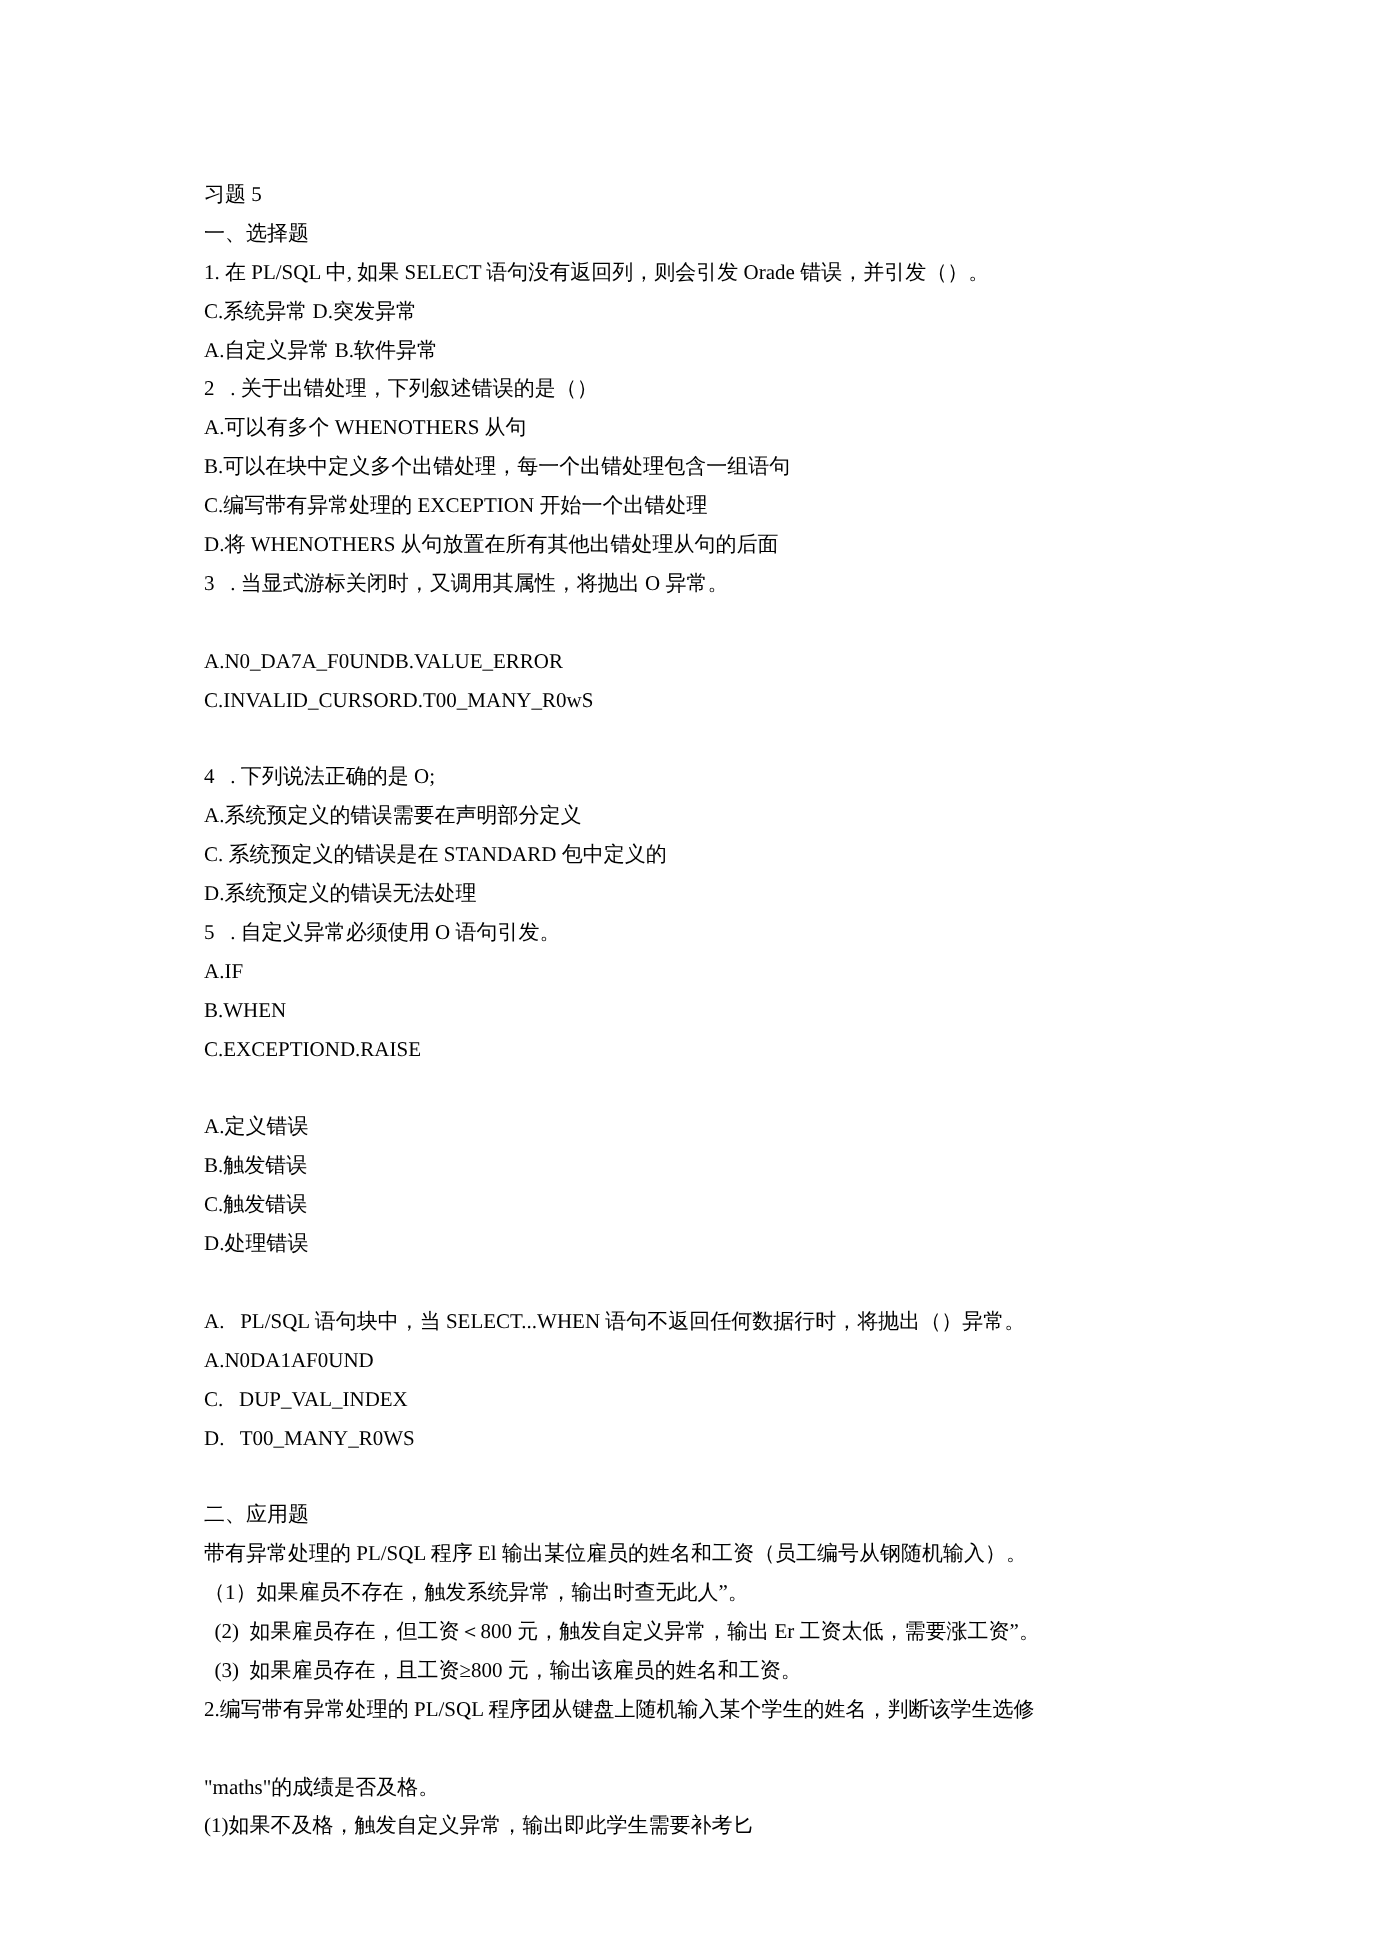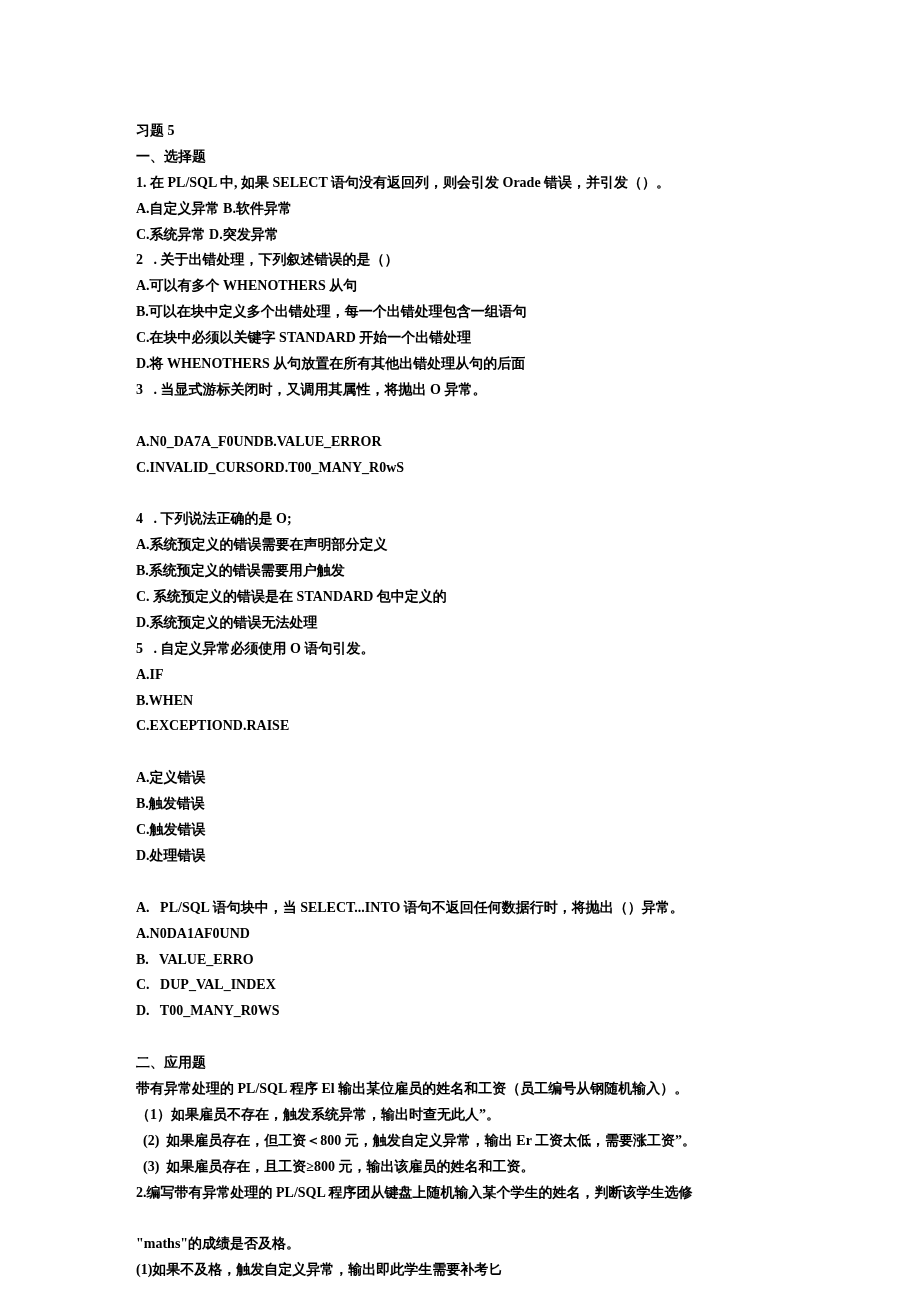--- a/index.html
+++ b/index.html
@@ -12,63 +12,60 @@
     line-height: 1.85;
   }
   .page {
     width: 920px;
     min-height: 1301px;
     box-sizing: border-box;
     padding: 118px 136px 60px 136px;
   }
   .line {
     white-space: pre-wrap;
-    font-weight: bold;
   }
   .blank {
     height: 1.85em;
   }
 </style>
 </head>
 <body>
 
 <div class="page">
   <div class="line">习题 5</div>
   <div class="line">一、选择题</div>
   <div class="line">1. 在 PL/SQL 中, 如果 SELECT 语句没有返回列，则会引发 Orade 错误，并引发（）。</div>
+  <div class="line">C.系统异常 D.突发异常</div>
   <div class="line">A.自定义异常 B.软件异常</div>
-  <div class="line">C.系统异常 D.突发异常</div>
   <div class="line">2   . 关于出错处理，下列叙述错误的是（）</div>
   <div class="line">A.可以有多个 WHENOTHERS 从句</div>
   <div class="line">B.可以在块中定义多个出错处理，每一个出错处理包含一组语句</div>
-  <div class="line">C.在块中必须以关键字 STANDARD 开始一个出错处理</div>
+  <div class="line">C.编写带有异常处理的 EXCEPTION 开始一个出错处理</div>
   <div class="line">D.将 WHENOTHERS 从句放置在所有其他出错处理从句的后面</div>
   <div class="line">3   . 当显式游标关闭时，又调用其属性，将抛出 O 异常。</div>
   <div class="blank"></div>
   <div class="line">A.N0_DA7A_F0UNDB.VALUE_ERROR</div>
   <div class="line">C.INVALID_CURSORD.T00_MANY_R0wS</div>
   <div class="blank"></div>
   <div class="line">4   . 下列说法正确的是 O;</div>
   <div class="line">A.系统预定义的错误需要在声明部分定义</div>
-  <div class="line">B.系统预定义的错误需要用户触发</div>
   <div class="line">C. 系统预定义的错误是在 STANDARD 包中定义的</div>
   <div class="line">D.系统预定义的错误无法处理</div>
   <div class="line">5   . 自定义异常必须使用 O 语句引发。</div>
   <div class="line">A.IF</div>
   <div class="line">B.WHEN</div>
   <div class="line">C.EXCEPTIOND.RAISE</div>
   <div class="blank"></div>
   <div class="line">A.定义错误</div>
   <div class="line">B.触发错误</div>
   <div class="line">C.触发错误</div>
   <div class="line">D.处理错误</div>
   <div class="blank"></div>
-  <div class="line">A.   PL/SQL 语句块中，当 SELECT...INTO 语句不返回任何数据行时，将抛出（）异常。</div>
+  <div class="line">A.   PL/SQL 语句块中，当 SELECT...WHEN 语句不返回任何数据行时，将抛出（）异常。</div>
   <div class="line">A.N0DA1AF0UND</div>
-  <div class="line">B.   VALUE_ERRO</div>
   <div class="line">C.   DUP_VAL_INDEX</div>
   <div class="line">D.   T00_MANY_R0WS</div>
   <div class="blank"></div>
   <div class="line">二、应用题</div>
   <div class="line">带有异常处理的 PL/SQL 程序 El 输出某位雇员的姓名和工资（员工编号从钢随机输入）。</div>
   <div class="line">（1）如果雇员不存在，触发系统异常，输出时查无此人”。</div>
   <div class="line">  (2)  如果雇员存在，但工资＜800 元，触发自定义异常，输出 Er 工资太低，需要涨工资”。</div>
   <div class="line">  (3)  如果雇员存在，且工资≥800 元，输出该雇员的姓名和工资。</div>
   <div class="line">2.编写带有异常处理的 PL/SQL 程序团从键盘上随机输入某个学生的姓名，判断该学生选修</div>
   <div class="blank"></div>

